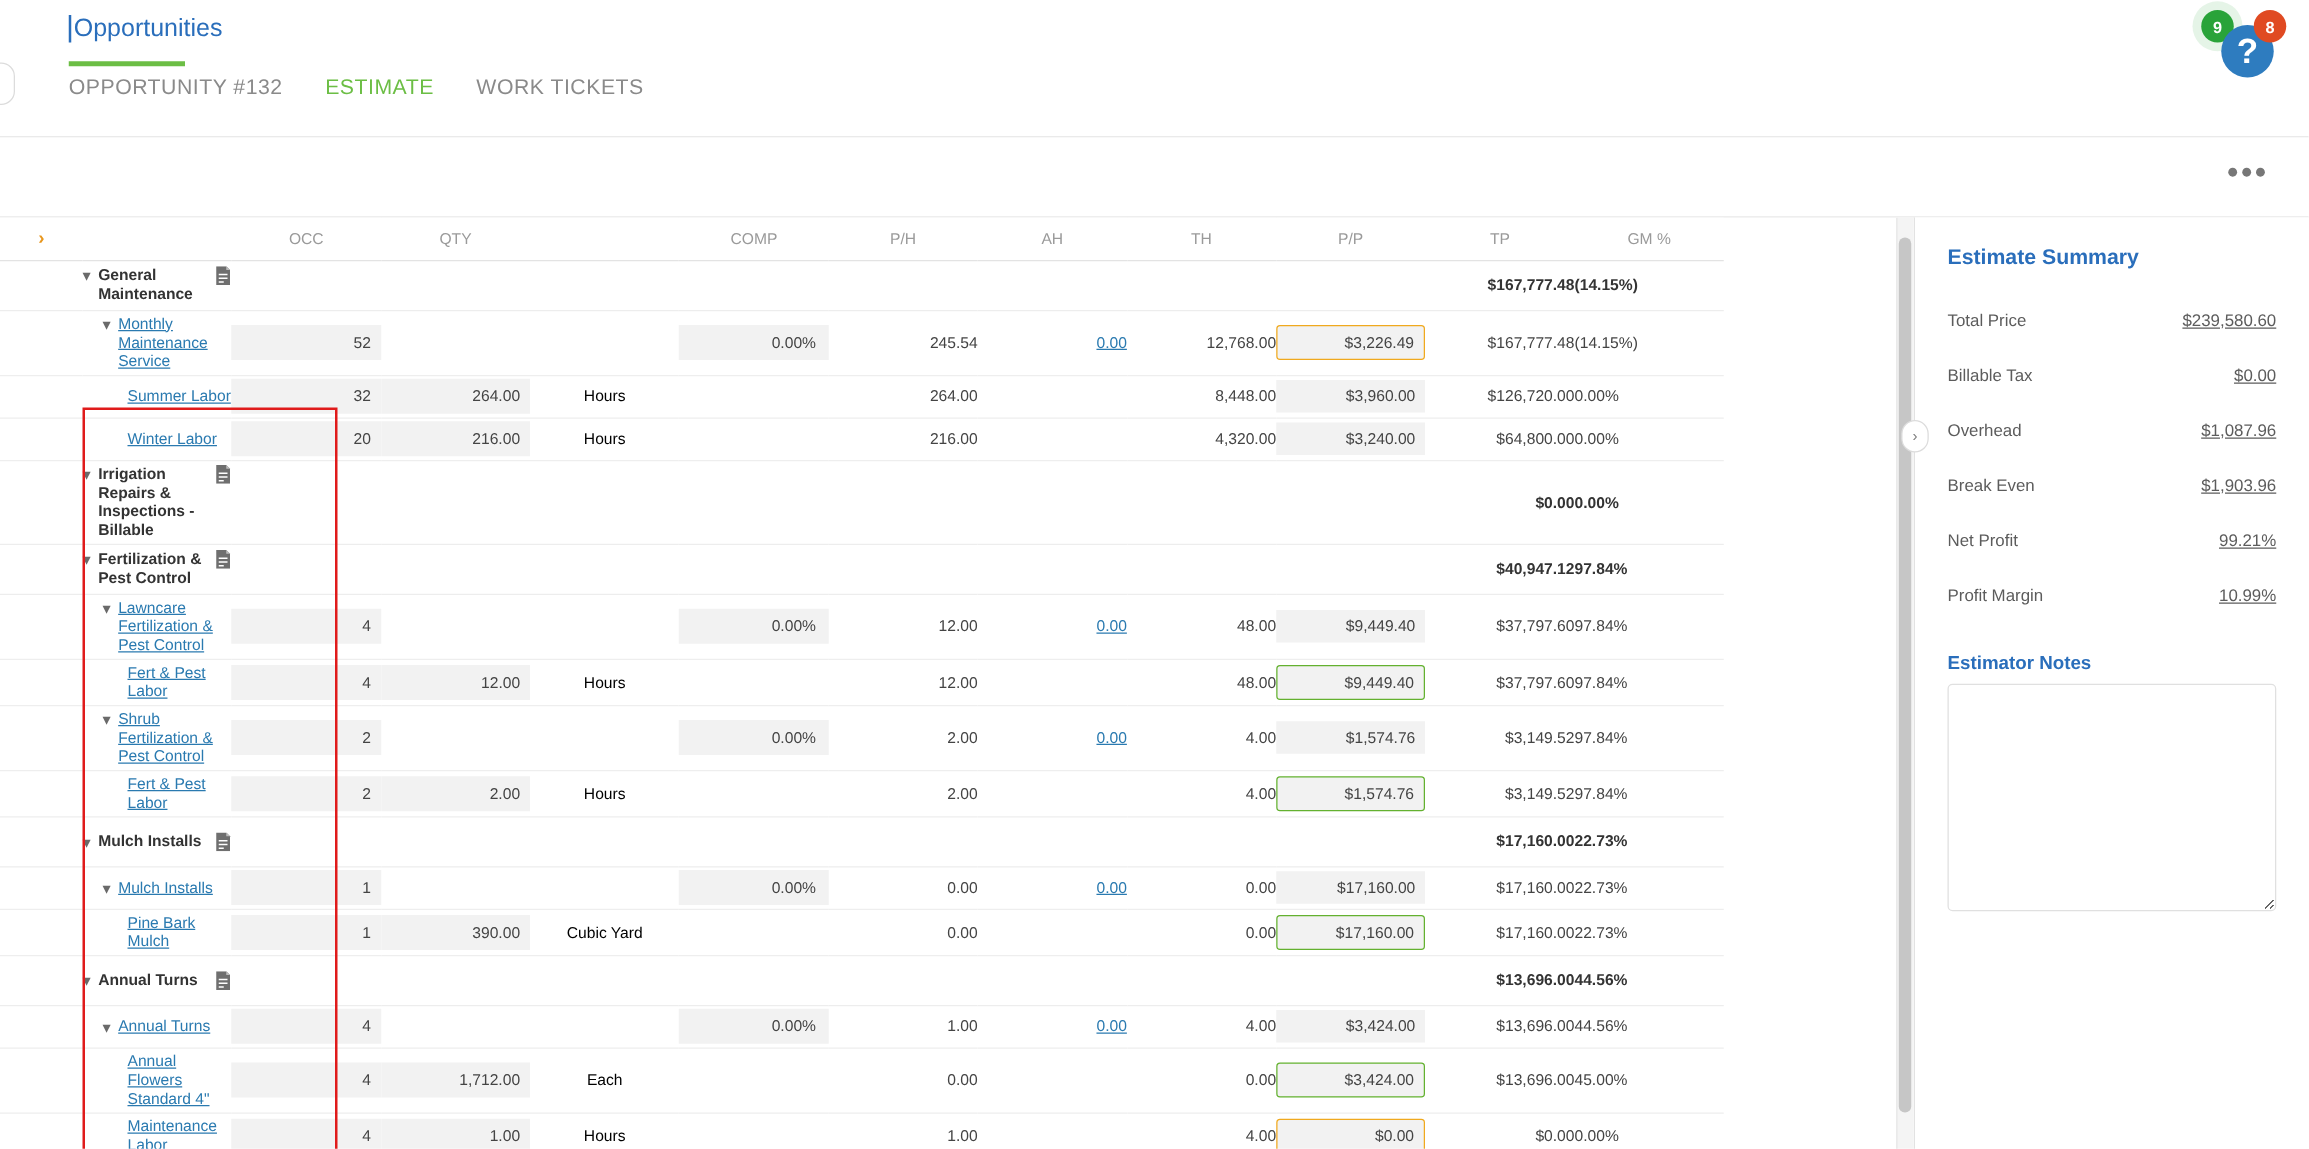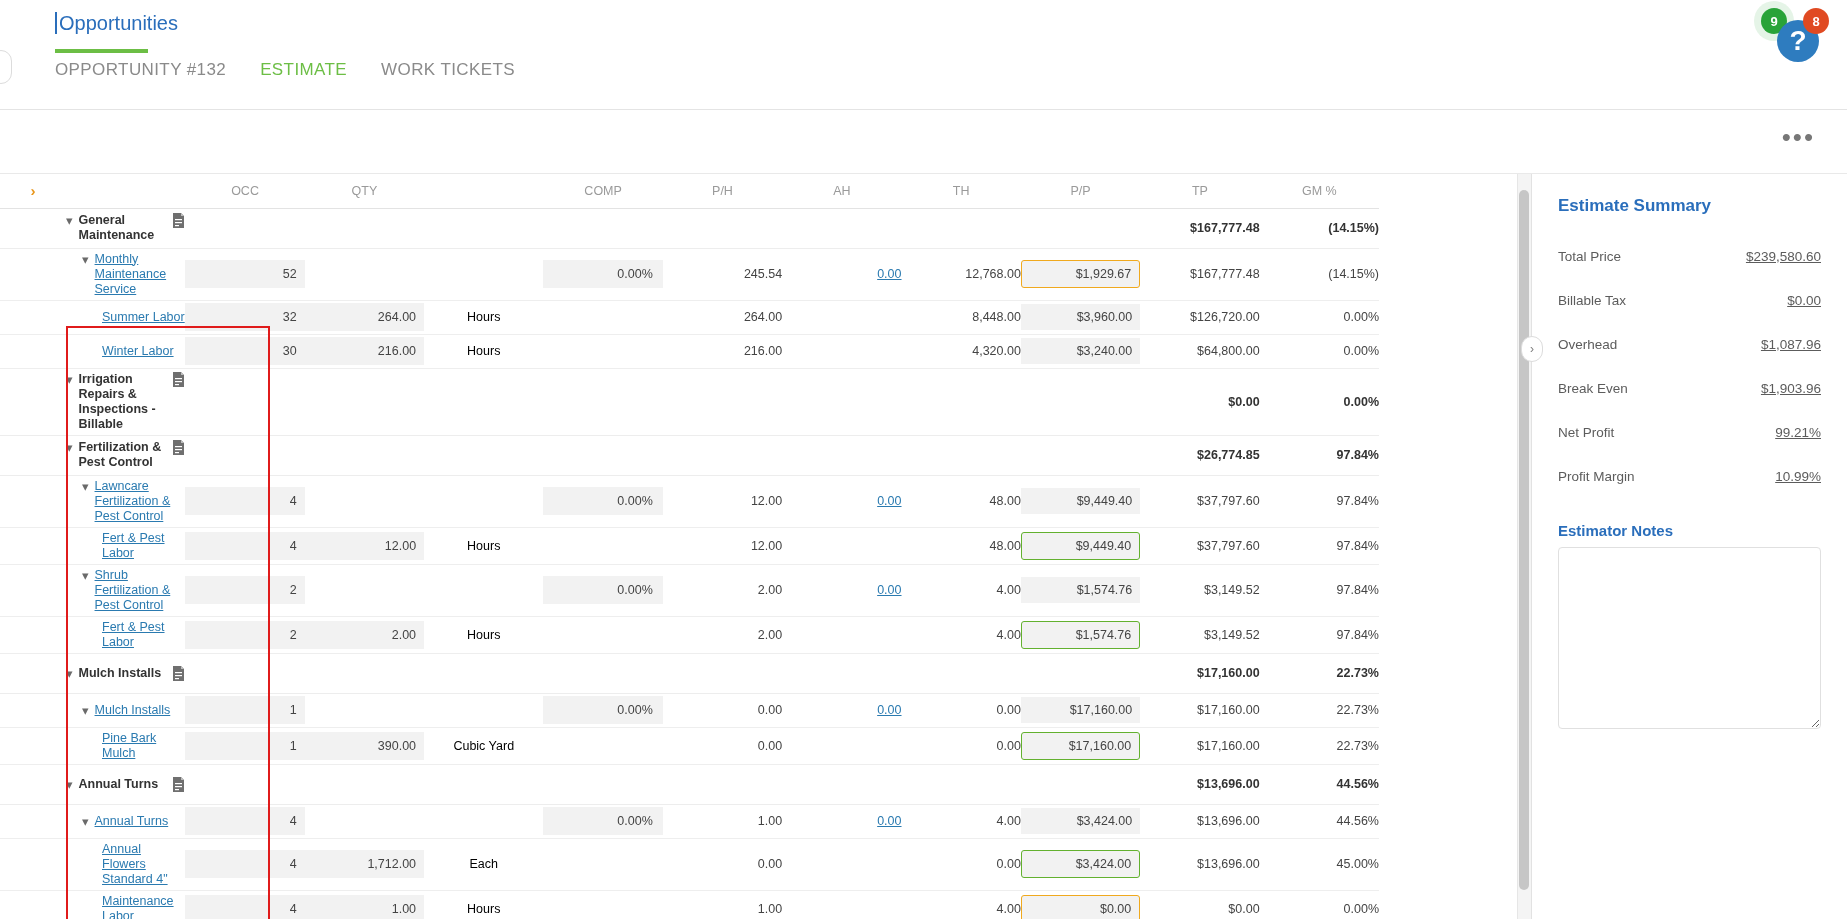--- a/index.html
+++ b/index.html
@@ -86,21 +86,21 @@
 
   td.occ   { width:58px; text-align:right; padding-right:10px; }
   td.qty   { width:84px; text-align:right; padding-right:8px; }
   td.unit  { width:48px; text-align:center; font-size:9px; color:#000000; line-height:10px; padding-left:2px;}
   td.comp  { width:80px; text-align:right; padding-right:12px; }
   td.ph    { width:88px; text-align:right; padding-right:10px; }
   td.ah    { width:74px; text-align:right; padding-right:10px; }
   td.th    { width:86px; text-align:right; padding-right:10px; }
   td.pp    { width:120px; text-align:right; padding-right:10px; }
   td.tp    { width:110px; text-align:right; padding-right:10px; }
-  td.gm    { width:100px; text-align:right; padding-right:24px; }
+  td.gm    { width:100px; text-align:left; padding-right:24px; }
   .occbox { background:#f2f2f2; display:block; padding:7px 8px; text-align:right;}
   .qtybox { background:#f2f2f2; display:block; padding:7px 8px; text-align:right;}
   .compbox{ background:#f2f2f2; display:block; padding:7px 10px; text-align:right;}
   .ppbox  { background:#f2f2f2; display:block; padding:6px 8px; text-align:right;}
   .ppbox.hl-orange { border:1.5px solid #f0a91e; border-radius:3px; }
   .ppbox.hl-green  { border:1.5px solid #63b12f; border-radius:3px; }
   .ahlink { color:#2a7ab0; text-decoration:underline; cursor:pointer; }
 
   tr.summary td { border-bottom:1px solid #ededed; height:40px; }
   tr.summary .tp, tr.summary .gm { font-weight:bold; color:#333; }
@@ -216,21 +216,21 @@
             </td>
             <td class="qty"></td>
             <td class="unit"></td>
             <td class="comp">
               <span class="compbox">0.00%</span>
             </td>
             <td class="ph">245.54</td>
             <td class="ah"><span class="ahlink">0.00</span></td>
             <td class="th">12,768.00</td>
             <td class="pp">
-              <span class="ppbox hl-orange">$1,929.67</span>
+              <span class="ppbox hl-orange">$3,226.49</span>
             </td>
             <td class="tp">$167,777.48</td>
             <td class="gm">(14.15%)</td>
           </tr>
           <tr class="row">
             <td class="expander-cell"></td>
             <td class="namecell">
               <div class="nameinner indent2">
                 <span class="item-name">Summer Labor</span>
               </div>
@@ -253,21 +253,21 @@
             <td class="gm">0.00%</td>
           </tr>
           <tr class="row">
             <td class="expander-cell"></td>
             <td class="namecell">
               <div class="nameinner indent2">
                 <span class="item-name">Winter Labor</span>
               </div>
             </td>
             <td class="occ">
-              <span class="occbox">30</span>
+              <span class="occbox">20</span>
             </td>
             <td class="qty">
               <span class="qtybox">216.00</span>
             </td>
             <td class="unit">Hours</td>
             <td class="comp"></td>
             <td class="ph">216.00</td>
             <td class="ah"></td>
             <td class="th">4,320.00</td>
             <td class="pp">
@@ -318,21 +318,21 @@
               </div>
             </td>
             <td class="occ"></td>
             <td class="qty"></td>
             <td class="unit"></td>
             <td class="comp"></td>
             <td class="ph"></td>
             <td class="ah"></td>
             <td class="th"></td>
             <td class="pp"></td>
-            <td class="tp">$26,774.85</td>
+            <td class="tp">$40,947.12</td>
             <td class="gm">97.84%</td>
           </tr>
           <tr class="row">
             <td class="expander-cell"></td>
             <td class="namecell">
               <div class="nameinner indent1">
                 <span class="chev">▾</span>
                 <span class="svc-name">Lawncare Fertilization &amp; Pest Control</span>
               </div>
             </td>

